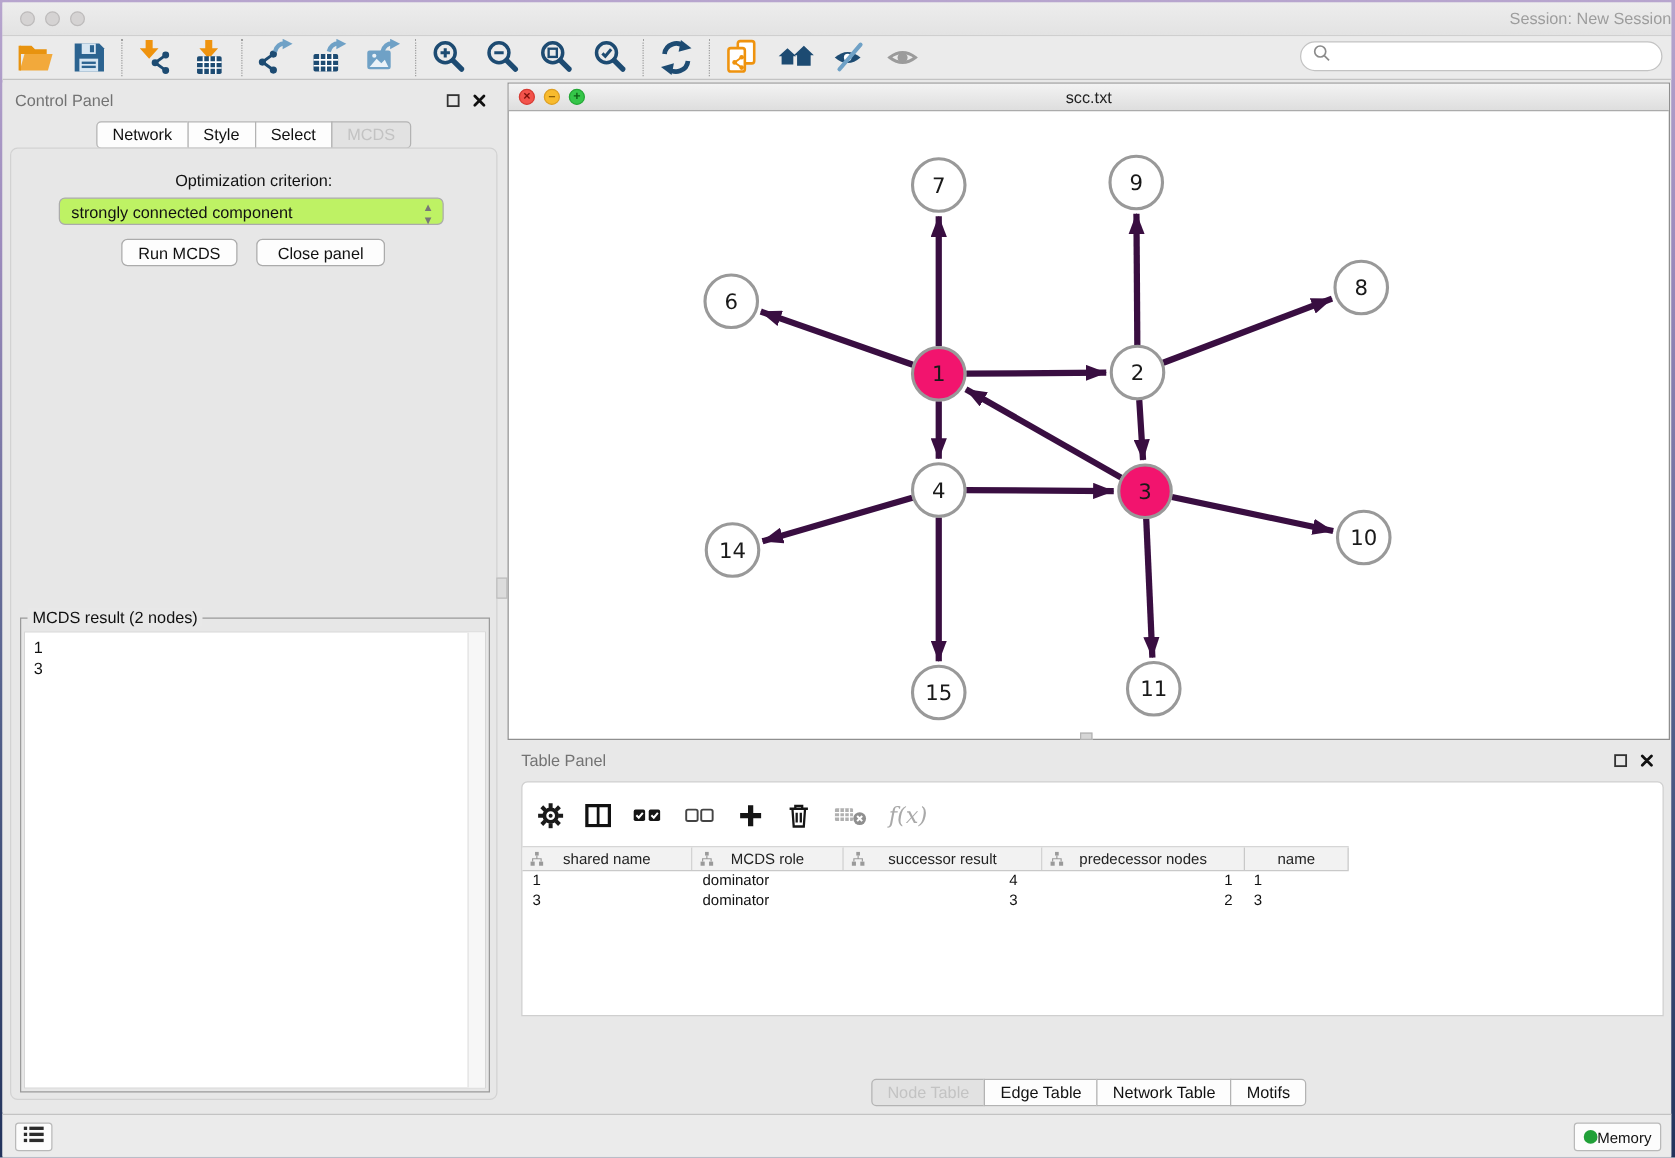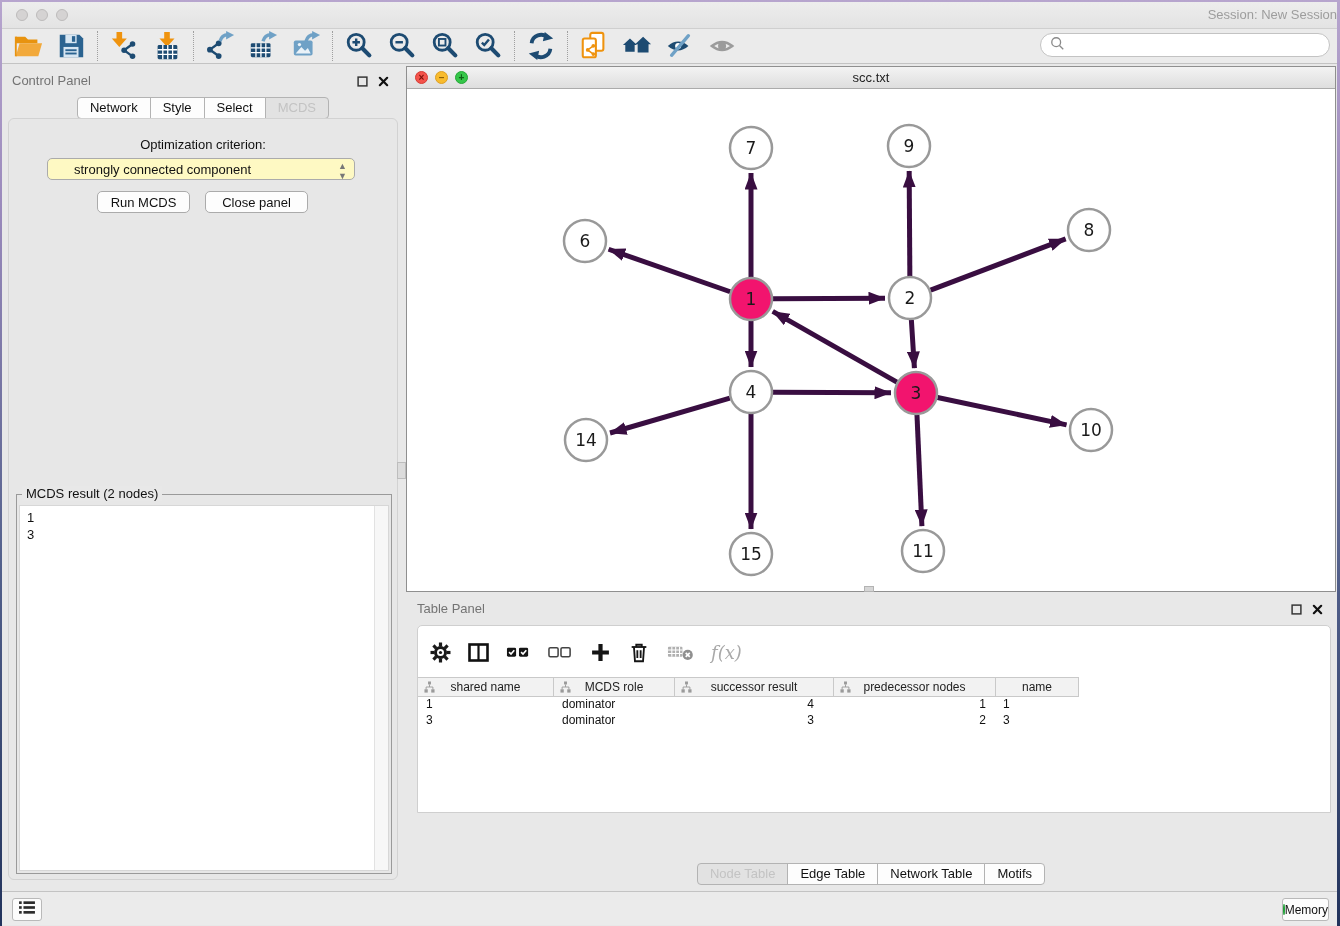--- a/index.html
+++ b/index.html
@@ -35,23 +35,23 @@
   .seg:last-child{border-radius:0 4px 4px 0;}
   .seg.sel{background:#e2e2e2;color:#c3c3c3;}
   
   .control-panel{left:2px;top:66px;width:402px;height:824px;background:#e8e8e8;}
   .cp-head{position:absolute;left:10px;top:7px;}
   .cp-winbtns{position:absolute;right:14px;top:7px;display:flex;gap:9px;}
   .cp-tabs{position:absolute;left:0;right:0;top:31px;display:flex;justify-content:center;}
   .cp-body{position:absolute;left:6px;top:52px;width:388px;height:760px;background:#e7e7e7;
     border:1px solid #d2d2d2;border-radius:6px;}
   .opt-label{position:absolute;left:0;right:0;top:71px;text-align:center;font-size:13px;color:#111;}
-  .dropdown{position:absolute;left:45px;top:92px;width:308px;height:22px;background:#fef9c3;
+  .dropdown{position:absolute;left:45px;top:92px;width:308px;height:22px;background:#bef264;
     border:1px solid #ababab;border-radius:5px;box-sizing:border-box;display:flex;align-items:center;
-    font-size:13px;color:#111;padding-left:26px;}
+    font-size:13px;color:#111;padding-left:9px;}
   .dd-stepper{position:absolute;right:7px;top:0px;color:#777;font-size:9px;line-height:10px;text-align:center;}
   .btn{position:absolute;height:22px;background:#fdfdfd;border:1px solid #ababab;border-radius:5px;
     box-sizing:border-box;font-size:13px;color:#111;display:flex;align-items:center;justify-content:center;}
   .fieldset{position:absolute;left:14px;top:428px;width:374px;height:378px;border:1px solid #9a9a9a;}
   .legend{position:absolute;left:5px;top:-9px;background:#e8e8e8;padding:0 4px;font-size:13px;color:#111;}
   .fs-white{position:absolute;left:2px;top:10px;right:2px;bottom:2px;background:#fff;border:1px solid #d7d7d7;box-sizing:border-box;}
   .fs-lines{position:absolute;left:7px;top:3px;font-size:13px;color:#111;line-height:17px;}
   .fs-scroll{position:absolute;right:0;top:0;bottom:0;width:13px;background:#f7f7f7;border-left:1px solid #e2e2e2;}
   
   .network-window{left:406px;top:66px;width:930px;height:526px;background:#fff;border:1px solid #8f8f8f;box-sizing:border-box;}
@@ -79,21 +79,21 @@
     font-size:12px;color:#222;display:flex;align-items:center;justify-content:center;}
   .th-icon{position:absolute;left:6px;top:3px;}
   .tp-rows{position:absolute;left:0;top:70px;right:1px;}
   .t-row{display:flex;height:16px;align-items:center;}
   .t-cell{font-size:12px;color:#111;box-sizing:border-box;overflow:hidden;white-space:nowrap;}
   .tp-tabs{position:absolute;left:0;right:0;top:268px;display:flex;justify-content:center;}
   
   .statusbar{left:2px;top:891px;width:1335px;height:33px;background:#ebebeb;border-top:1px solid #c3c3c3;}
   .sb-list{position:absolute;left:10px;top:6px;width:30px;height:23px;background:#fcfcfc;border:1px solid #b9b9b9;
     border-radius:3px;box-sizing:border-box;display:flex;align-items:center;justify-content:center;}
-  .sb-mem{position:absolute;right:8px;top:6px;width:47px;height:23px;background:#fcfcfc;border:1px solid #b9b9b9;
+  .sb-mem{position:absolute;right:8px;top:6px;width:70px;height:23px;background:#fcfcfc;border:1px solid #b9b9b9;
     border-radius:3px;box-sizing:border-box;display:flex;align-items:center;justify-content:center;gap:0;font-size:12px;color:#111;}
   .mem-dot{width:11px;height:11px;border-radius:50%;background:#21a038;}
 </style>
 </head>
 <body>
 
 <div class="abs chrome-bg"></div>
 
 <div class="abs titlebar">
   <div class="traffic">

